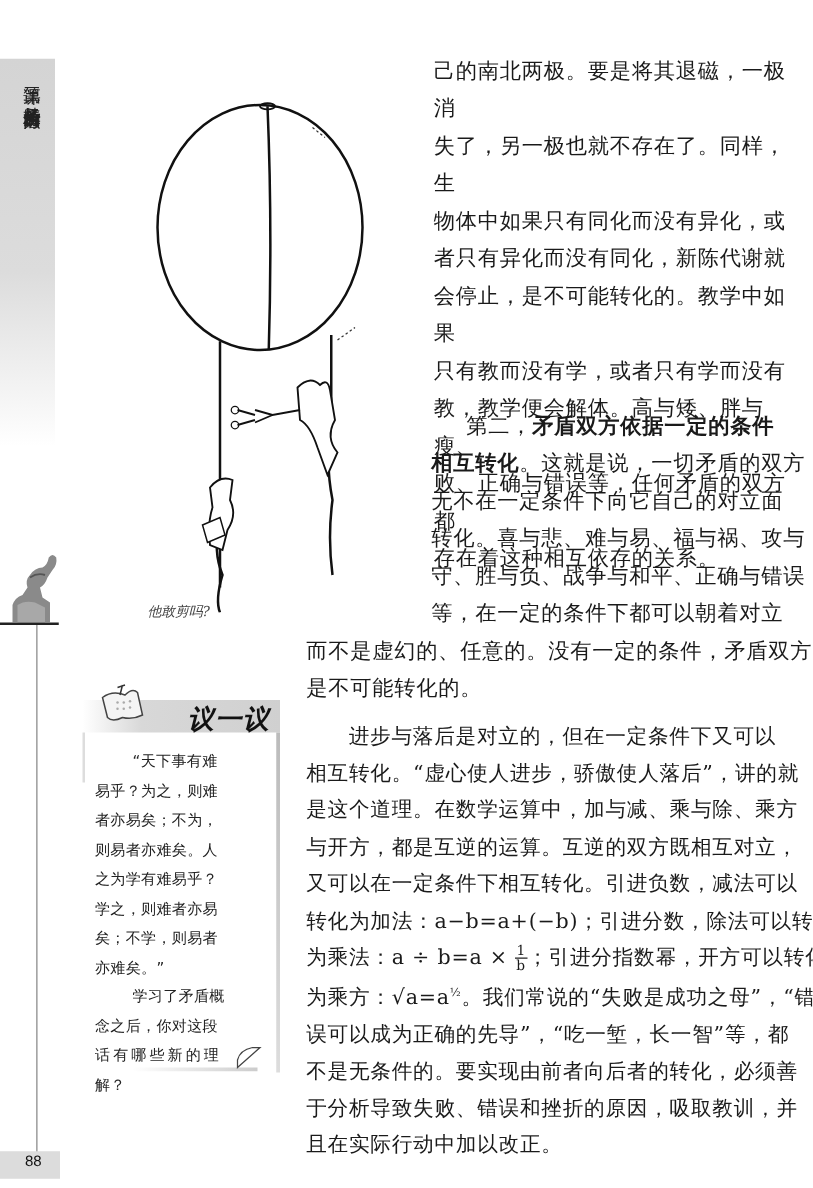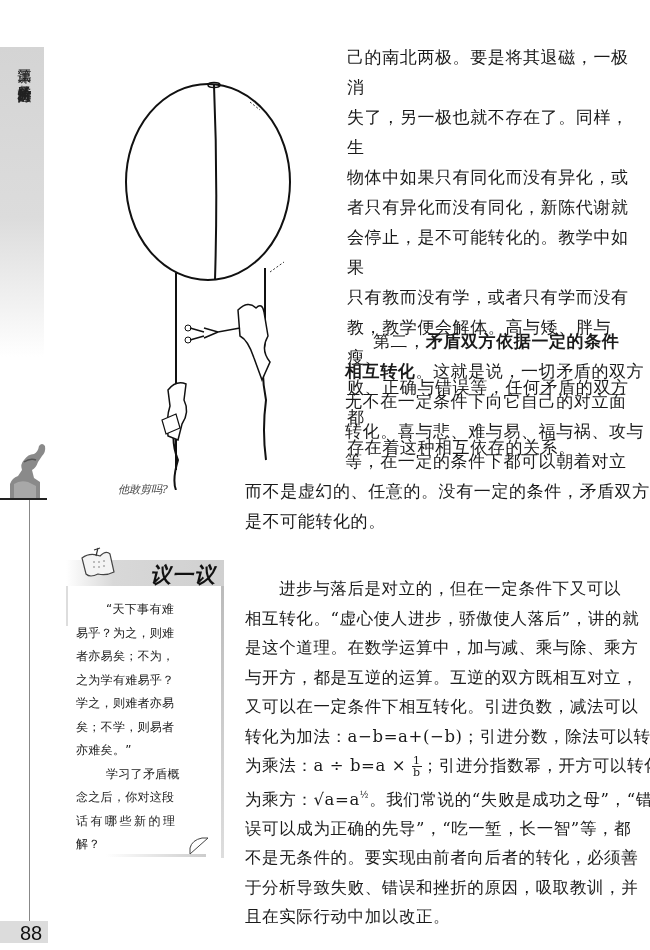--- a/index.html
+++ b/index.html
@@ -9,21 +9,21 @@
     background:linear-gradient(180deg,#d4d4d4 0%,#dcdcdc 55%,#f3f3f3 85%,#fff 100%); }
   .sidebar-title { position:absolute; left:14px; top:58px; width:18px;
     font-family:"DejaVu Sans", sans-serif; font-size:14px; line-height:15.5px; color:#222;
     writing-mode:vertical-rl; letter-spacing:0.5px; }
   .thinker { position:absolute; left:6px; top:440px; width:40px; height:58px; }
   .rule-h { position:absolute; left:0; top:498px; width:47px; height:2px; background:#222; }
   .rule-v { position:absolute; left:29px; top:500px; width:1px; height:422px; background:#888; }
   .pagenum-box { position:absolute; left:0; top:921px; width:48px; height:22px;
     background:#dcdcdc; }
   .pagenum { position:absolute; left:20px; top:922px; font-family:"Liberation Sans", sans-serif;
-    font-size:20px; color:#111; }
+    font-size:12px; color:#111; }
 
   .illustration { position:absolute; left:120px; top:40px; width:200px; height:450px; }
   .caption { position:absolute; left:118px; top:482px; font-size:11px; font-style:italic; color:#444;
     font-family:"DejaVu Serif", serif; }
 
   .para { position:absolute; font-size:17px; line-height:30px; letter-spacing:0.6px; }
   .p1 { left:347px; top:42px; width:292px; font-family:"DejaVu Serif", serif; }
   .p2 { left:245px; top:326px; width:395px; font-family:"DejaVu Sans", sans-serif; }
   .p2 .line { display:block; white-space:nowrap; }
   .p2 .indent { padding-left:100px; }
@@ -98,20 +98,21 @@
   <div>教，教学便会解体。高与矮、胖与瘦、</div>
   <div>败、正确与错误等，任何矛盾的双方都</div>
   <div>存在着这种相互依存的关系。</div>
 </div>
 
 <div class="para p2">
   <span class="line indent" style="padding-left:128px"><span>第二，</span><span class="b">矛盾双方依据一定的条件</span></span>
   <span class="line indent"><span class="b">相互转化</span><span>。这就是说，一切矛盾的双方</span></span>
   <span class="line indent">无不在一定条件下向它自己的对立面</span>
   <span class="line indent">转化。喜与悲、难与易、福与祸、攻与</span>
+  <span class="line indent">守、胜与负、战争与和平、正确与错误</span>
   <span class="line indent">等，在一定的条件下都可以朝着对立</span>
   <span class="line">而不是虚幻的、任意的。没有一定的条件，矛盾双方</span>
   <span class="line">是不可能转化的。</span>
 </div>
 
 <div class="para p3">
   <span class="line" style="padding-left:34px">进步与落后是对立的，但在一定条件下又可以</span>
   <span class="line">相互转化。“虚心使人进步，骄傲使人落后”，讲的就</span>
   <span class="line">是这个道理。在数学运算中，加与减、乘与除、乘方</span>
   <span class="line">与开方，都是互逆的运算。互逆的双方既相互对立，</span>
@@ -140,20 +141,21 @@
       </g>
   </svg>
   <div class="discuss-title">议一议</div>
   <div class="discuss-border-l"></div>
   <div class="discuss-border-r"></div>
   <div class="discuss-border-b"></div>
   <div class="discuss-text">
     <span class="line ind">“天下事有难</span>
     <span class="line">易乎？为之，则难</span>
     <span class="line">者亦易矣；不为，</span>
+    <span class="line">则易者亦难矣。人</span>
     <span class="line">之为学有难易乎？</span>
     <span class="line">学之，则难者亦易</span>
     <span class="line">矣；不学，则易者</span>
     <span class="line">亦难矣。”</span>
     <span class="line ind">学习了矛盾概</span>
     <span class="line">念之后，你对这段</span>
     <span class="line" style="letter-spacing:2.5px">话有哪些新的理</span>
     <span class="line">解？</span>
   </div>
   <svg class="corner" viewBox="0 0 22 20">

